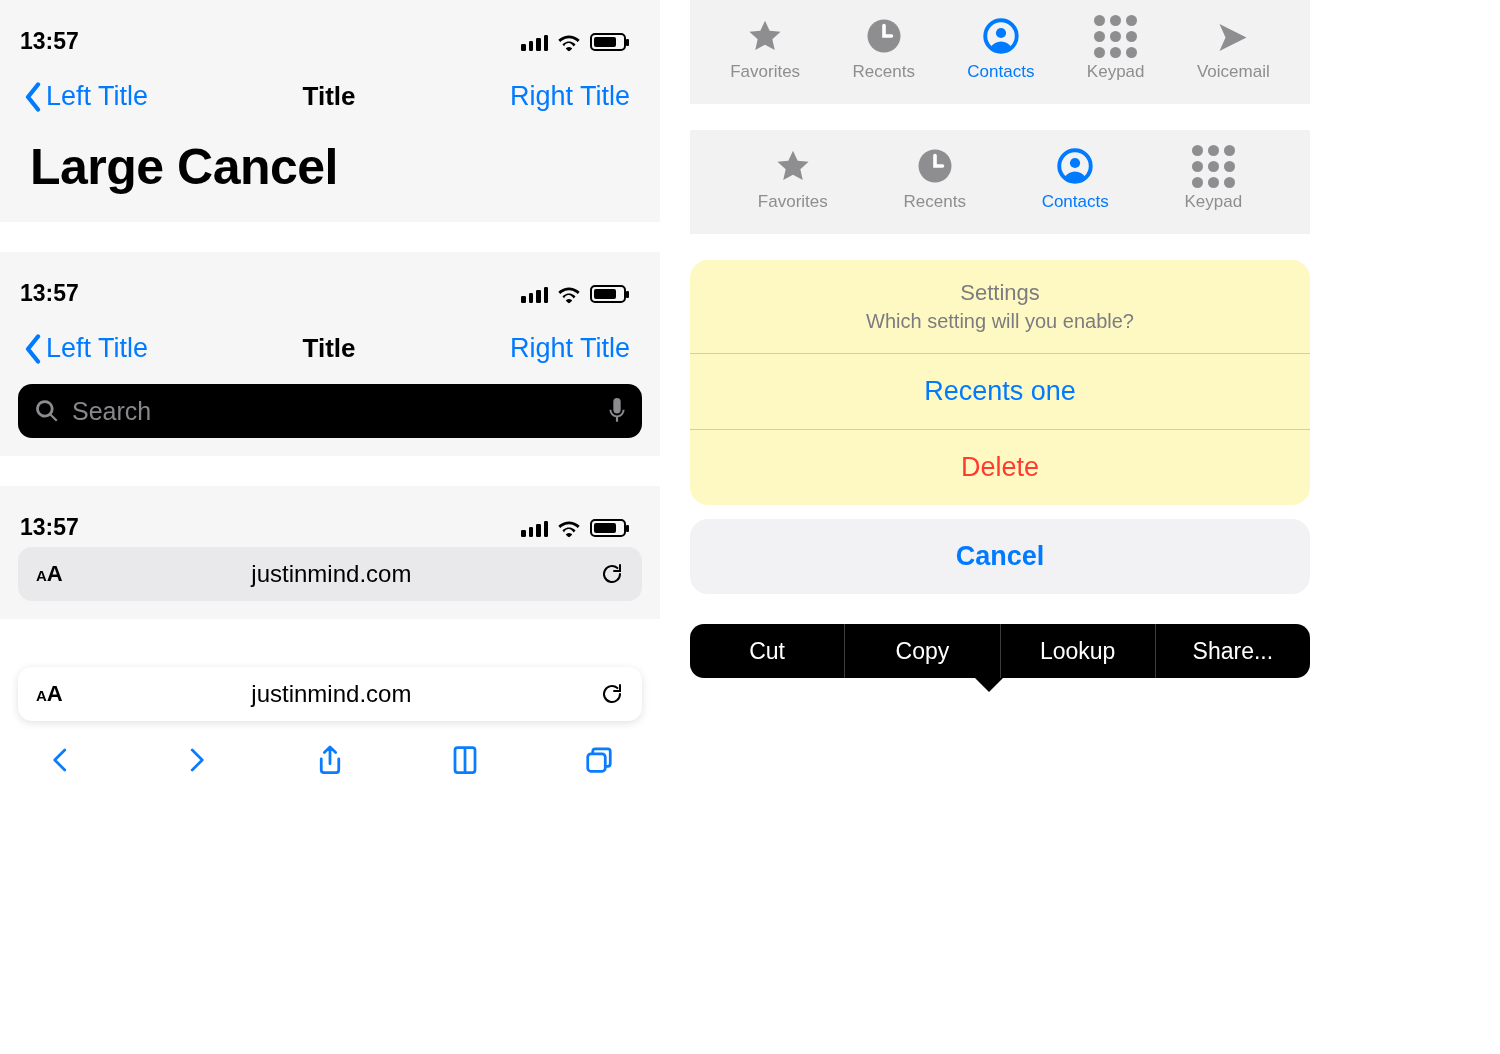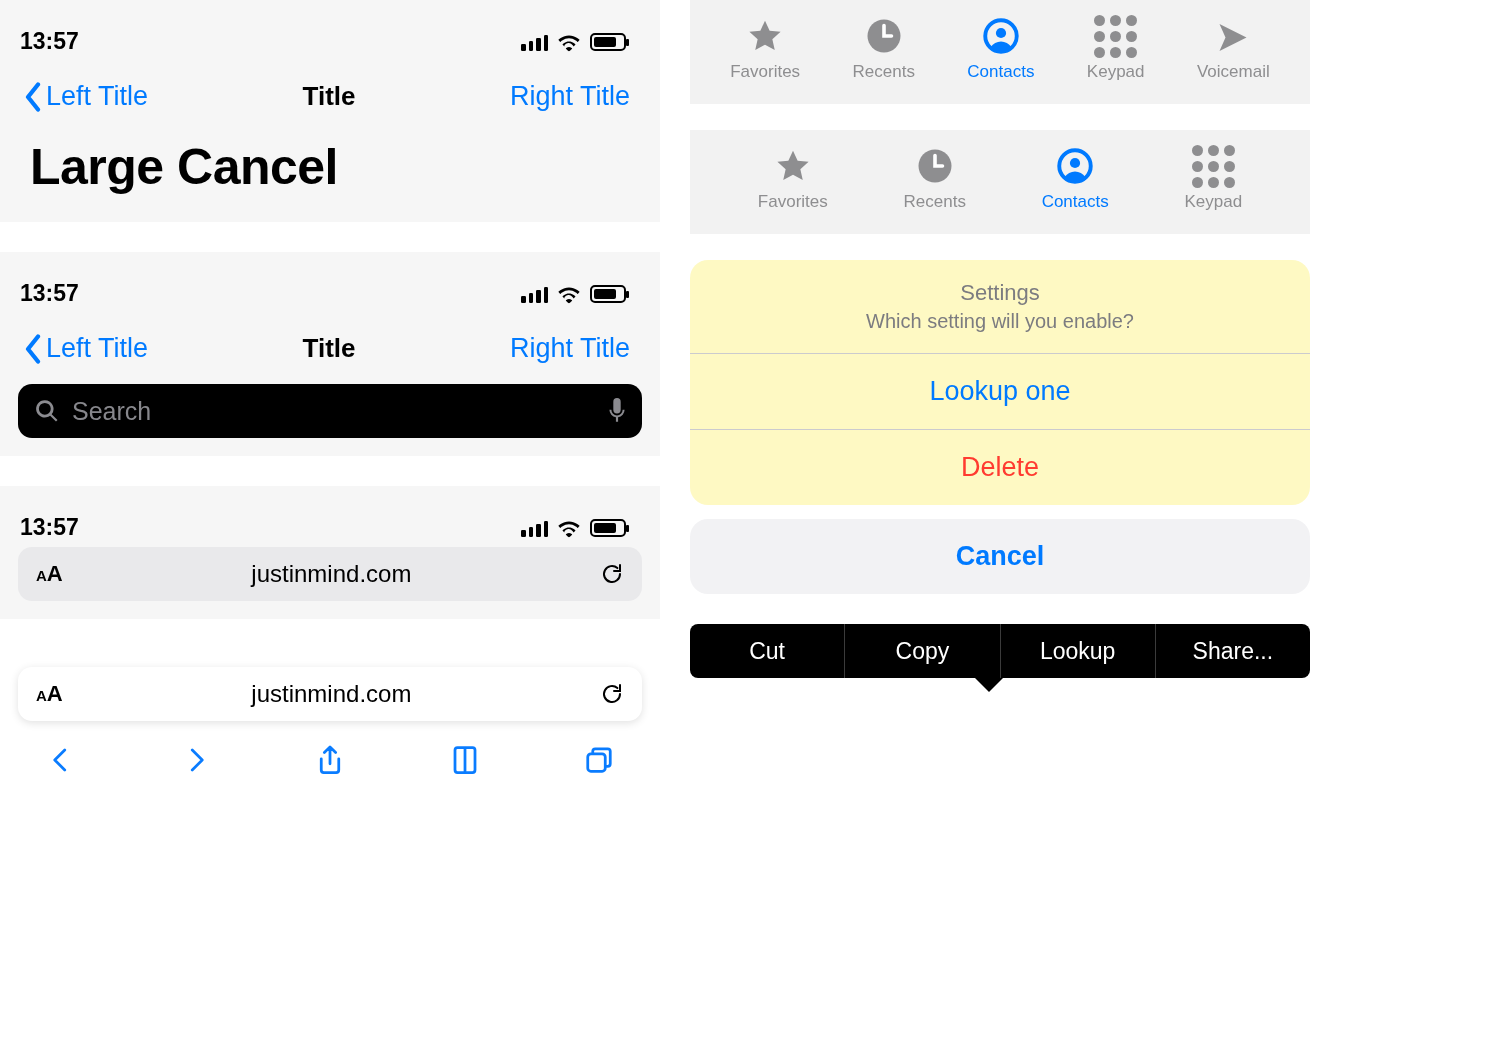--- a/index.html
+++ b/index.html
@@ -151,21 +151,21 @@
     padding:22px 10px;
     color:#007aff;
     font-size:27px;
     font-weight:600;
     margin-bottom:30px;
   }
 
   
   .edit-menu{
     background:#000;
-    border-radius:8px;
+    border-radius:14px;
     display:flex;
     align-items:stretch;
     color:#fff;
     font-size:23px;
     position:relative;
     height:54px;
   }
   .edit-menu .em-item{
     flex:1;
     display:flex;align-items:center;justify-content:center;
@@ -414,21 +414,21 @@
         <span>Keypad</span>
       </div>
     </div>
 
   <div style="margin-top:10px;">
     <div class="action-sheet">
       <div class="as-header">
         <div class="as-title">Settings</div>
         <div class="as-msg">Which setting will you enable?</div>
       </div>
-      <div class="as-opt">Lookup one</div>
+      <div class="as-opt">Recents one</div>
       <div class="as-opt destructive">Delete</div>
     </div>
     <div class="as-cancel">Cancel</div>
   </div>
 
   <div class="edit-menu">
     <div class="em-item">Cut</div>
     <div class="em-item">Copy</div>
     <div class="em-item">Lookup</div>
     <div class="em-item">Share...</div>

